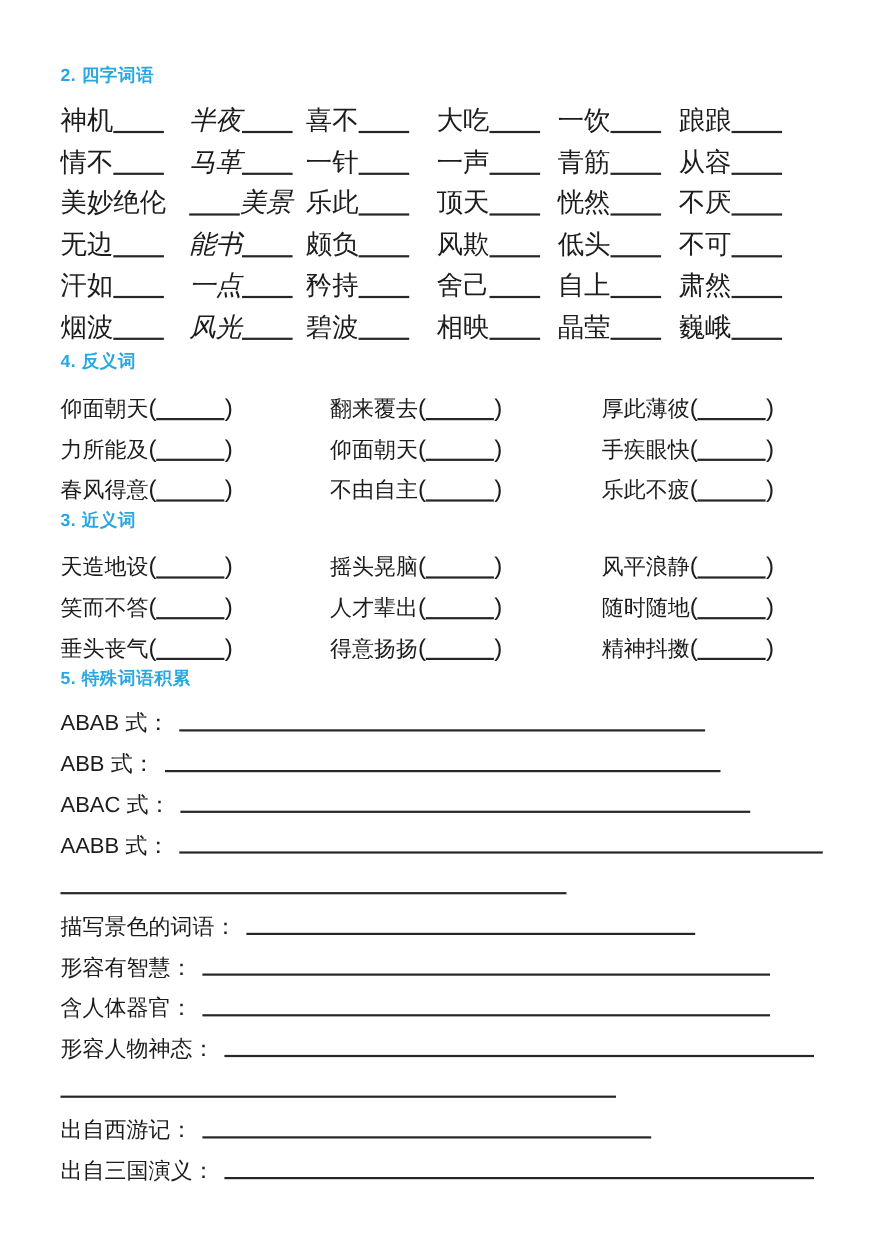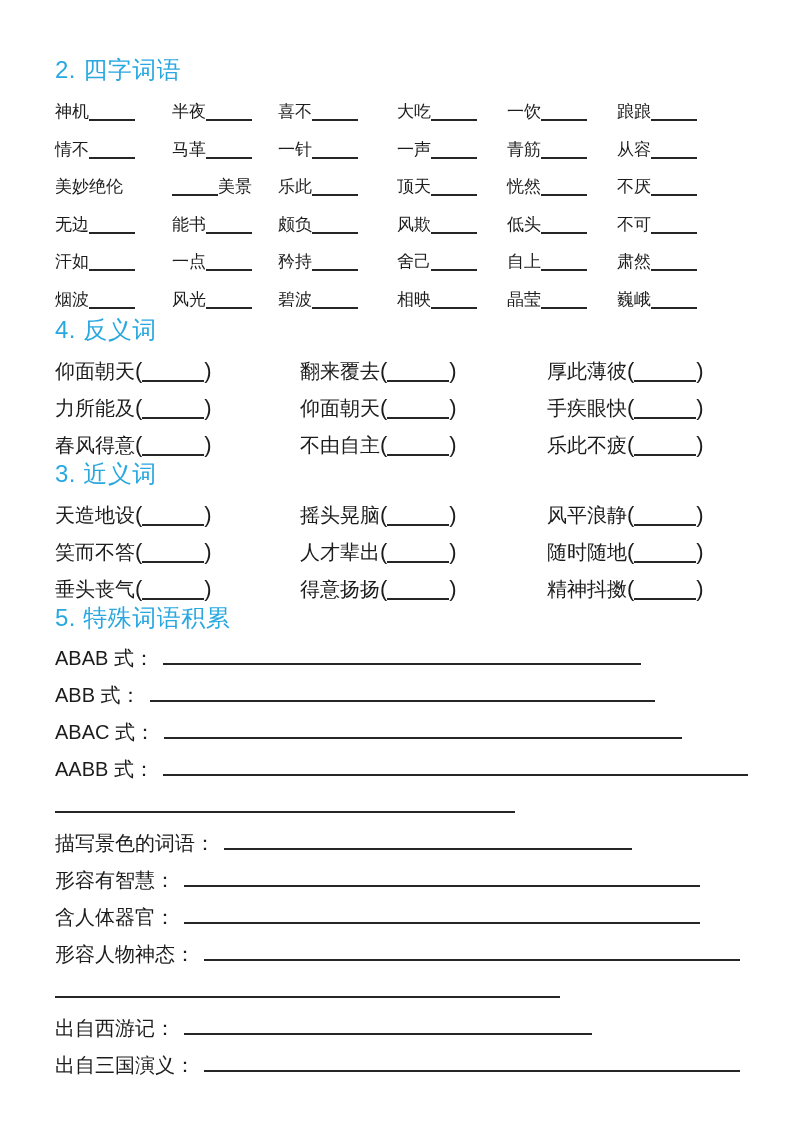--- a/index.html
+++ b/index.html
@@ -13,30 +13,30 @@
     width:793px;height:1121px;
     box-sizing:border-box;
     background:#fff;
     padding:58px 45px 0 55px;
     font-family:"Liberation Sans","DejaVu Sans",sans-serif;
     color:var(--ink);
     font-weight:500;
     overflow:hidden;
   }
   h2.hdr{
-    font-size:24px;line-height:24px;
+    font-size:16px;line-height:24px;
     margin:0 0 11px 0;
     color:var(--accent);
-    font-weight:400;
+    font-weight:700;
     letter-spacing:0.5px;
   }
   
-  .wrow{display:flex;height:37.5px;align-items:center;font-size:17px;}
+  .wrow{display:flex;height:37.5px;align-items:flex-start;font-size:24px;}
   .wrow > .wcell:nth-child(1){width:117px;}
-  .wrow > .wcell:nth-child(2){width:106px;}
+  .wrow > .wcell:nth-child(2){width:106px;font-style:italic;}
   .wrow > .wcell:nth-child(3){width:119px;}
   .wrow > .wcell:nth-child(4){width:110px;}
   .wrow > .wcell:nth-child(5){width:110px;}
   .wrow > .wcell:nth-child(6){flex:1;}
   .wcell{white-space:nowrap;}
   .blank{
     display:inline-block;width:46px;height:12px;
     border-bottom:2.5px solid var(--line);
     vertical-align:-4px;
   }

